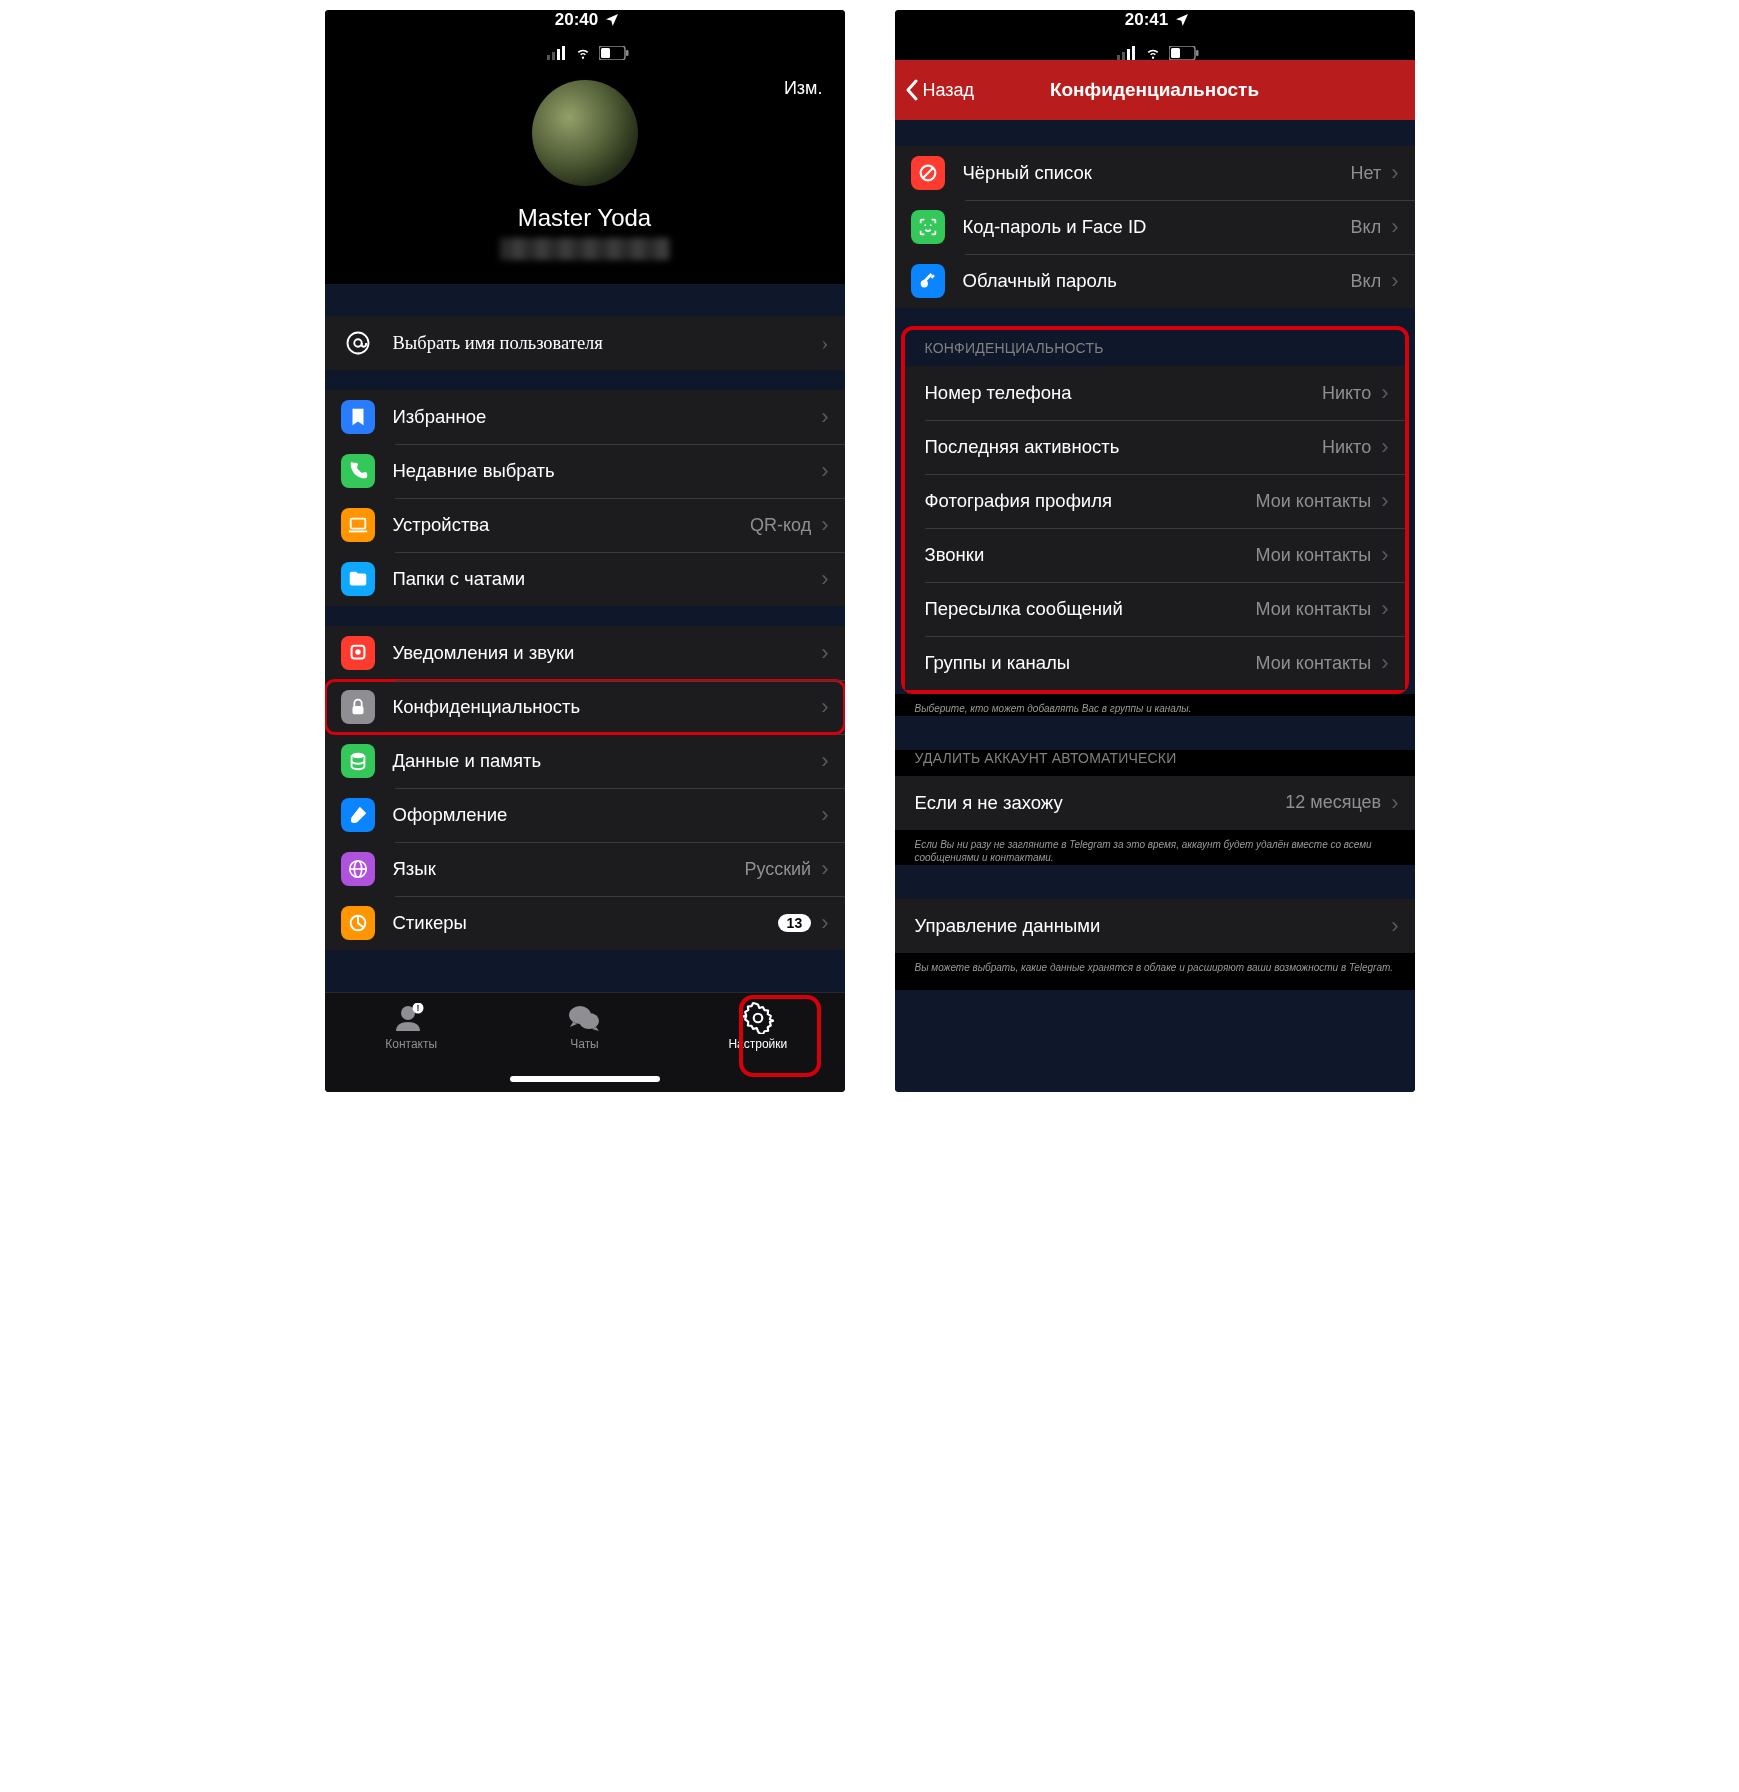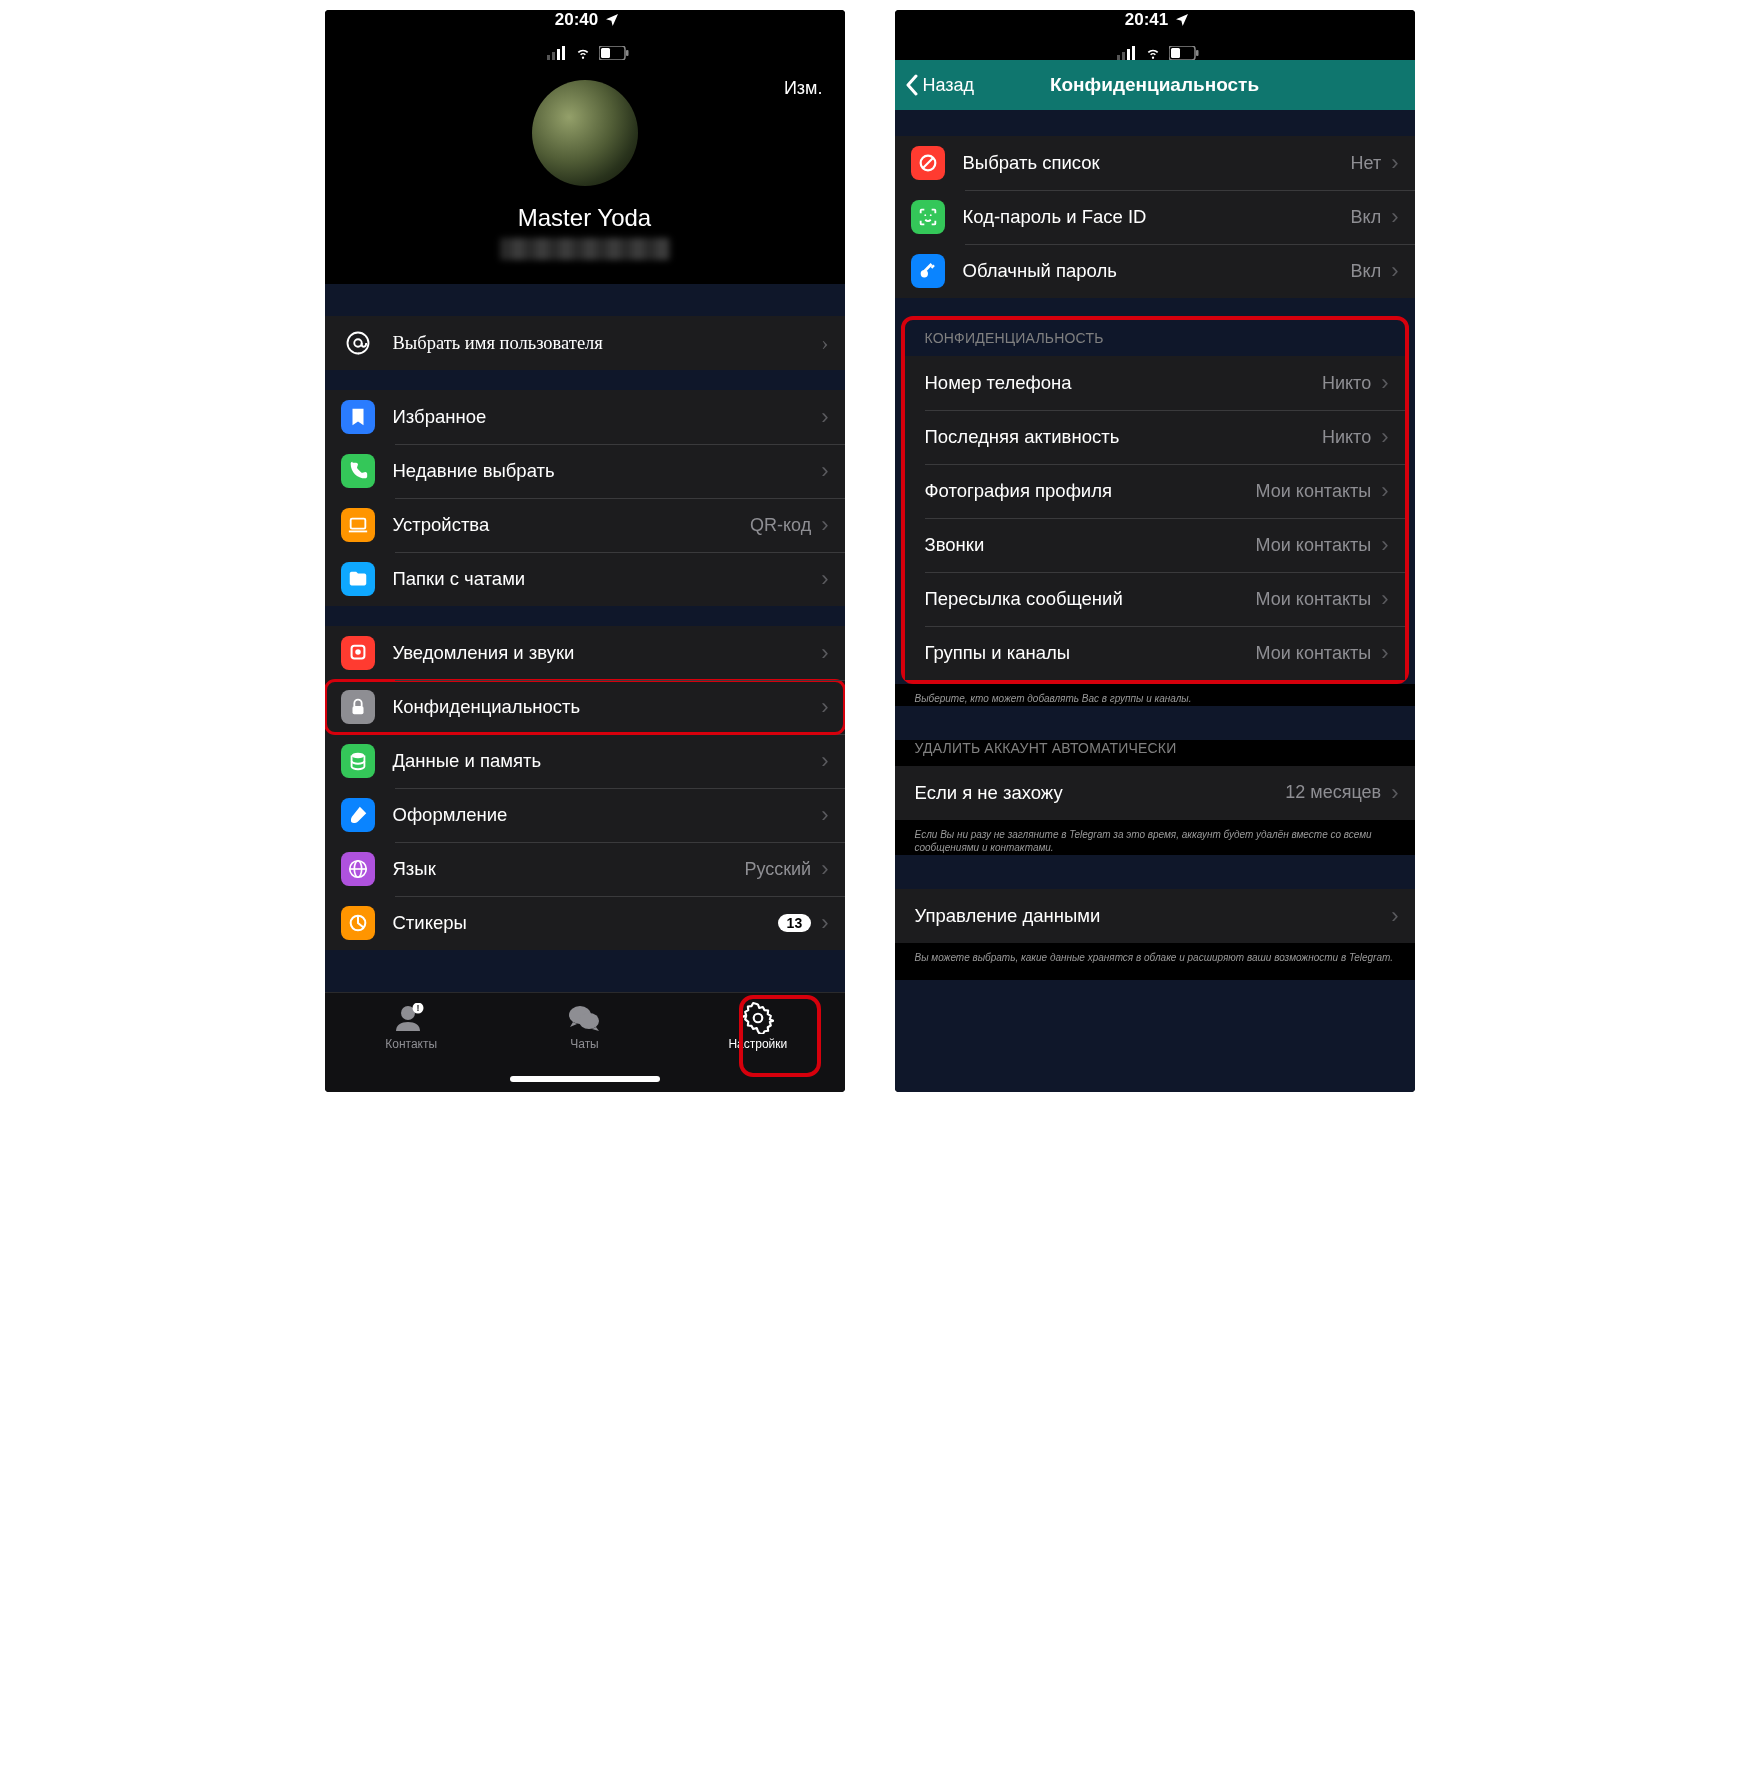--- a/index.html
+++ b/index.html
@@ -99,21 +99,21 @@
   padding-top: 10px;
   position: relative;
 }
 .tab { display: flex; flex-direction: column; align-items: center; gap: 4px; width: 100px; color: #8e8e93; font-size: 12px; position: relative; }
 .tab.active { color: #fff; }
 .tab .tab-icon { width: 34px; height: 30px; display:flex; align-items:center; justify-content:center; }
 .tab-highlight { position: absolute; width: 82px; height: 82px; border: 4px solid #d6000c; border-radius: 14px; right: 24px; top: 2px; }
 .home-indicator { position: absolute; bottom: 10px; left: 50%; transform: translateX(-50%); width: 150px; height: 6px; background: #fff; border-radius: 4px; }
 
 
-.nav-bar { height: 50px; display: flex; align-items: center; padding: 0 10px; background: #0f766e; position: relative; }
+.nav-bar { height: 60px; display: flex; align-items: center; padding: 0 10px; background: #b91c1c; position: relative; }
 .nav-title { position: absolute; left: 0; right: 0; text-align: center; font-size: 19px; font-weight: 600; }
 .back { display: flex; align-items: center; gap: 4px; font-size: 18px; color: #fff; z-index: 1; }
 
 .section-highlight { border: 4px solid #d6000c; border-radius: 12px; margin: 18px 6px 0 6px; padding-bottom: 0; }
 .section-highlight .group-header { background: transparent; padding-top: 10px; }
 .section-highlight .group { margin-top: 0; background: #1c1c1e; }
 .section-highlight .row:last-child { border-bottom-left-radius: 8px; border-bottom-right-radius: 8px; }
 
 
 svg { display: block; }
@@ -378,21 +378,21 @@
 
   <div class="content">
     <div class="group" id="right-security" style="margin-top:26px;">
         <div class="row">
           <div class="icon-wrap" style="background:#ff3b30">
             <svg width="22" height="22" viewBox="0 0 24 24" fill="none" stroke="#fff" stroke-width="2.4">
               <circle cx="12" cy="12" r="8"></circle>
               <line x1="6" y1="18" x2="18" y2="6"></line>
             </svg>
           </div>
-          <span class="label">Выбрать список</span>
+          <span class="label">Чёрный список</span>
           <span class="value">Нет</span>
           <span class="chev">›</span>
         </div>
         <div class="row">
           <div class="icon-wrap" style="background:#34c759">
             <svg width="22" height="22" viewBox="0 0 24 24" fill="none" stroke="#fff" stroke-width="2">
               <path d="M4 8V5c0-.6.4-1 1-1h3M20 8V5c0-.6-.4-1-1-1h-3M4 16v3c0 .6.4 1 1 1h3M20 16v3c0 .6-.4 1-1 1h-3"></path>
               <circle cx="9" cy="10" r="1" fill="#fff" stroke="none"></circle>
               <circle cx="15" cy="10" r="1" fill="#fff" stroke="none"></circle>
               <path d="M9 15c1 1 2 1.5 3 1.5s2-.5 3-1.5"></path>

